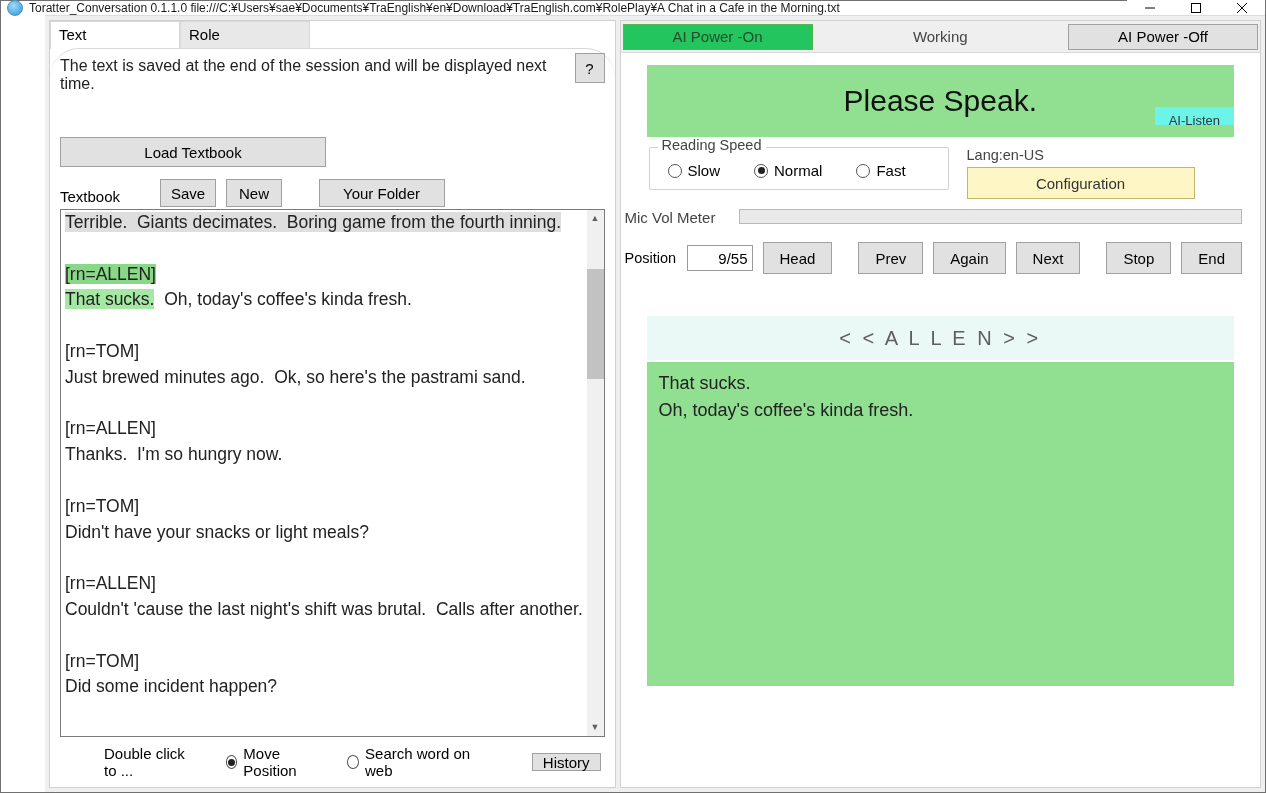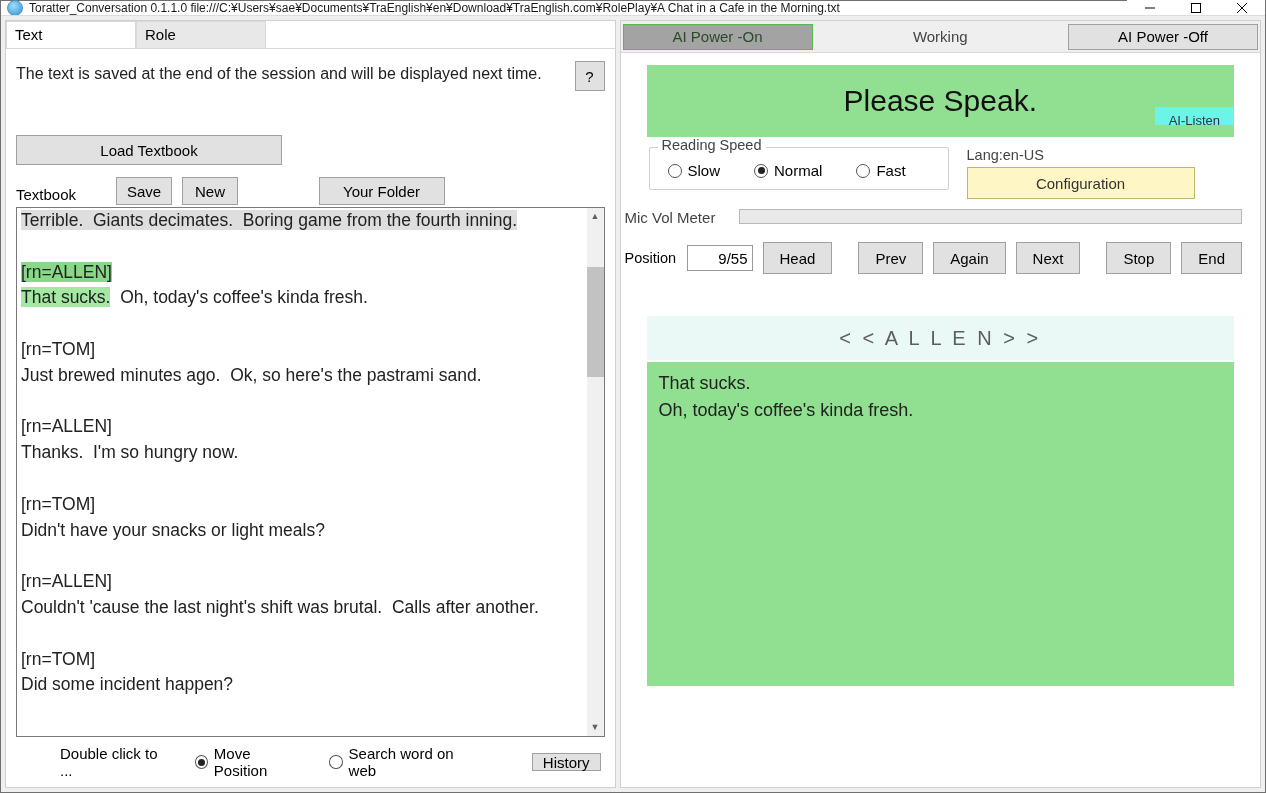--- a/index.html
+++ b/index.html
@@ -44,20 +44,21 @@
     background: #fff;
     font-family: "Segoe UI Symbol", sans-serif;
   }
   .content {
     flex: 1;
     display: flex;
     flex-direction: row;
     background: #efefef;
     border-top: 1px solid #dcdcdc;
     min-height: 0;
+    margin-left: 44px;
   }
   .panel-left {
     width: 642px;
     background: #fff;
     margin: 4px 0 4px 4px;
     border: 1px solid #d0d0d0;
     position: relative;
     display: flex;
     flex-direction: column;
   }
@@ -87,25 +88,26 @@
   }
   .tab.active {
     background: #fff;
     border-top: 1px solid #d8d8d8;
     border-bottom: none;
   }
   .tab-body {
     flex: 1;
     border-top: 1px solid #d8d8d8;
     margin-top: -1px;
-    padding: 12px 10px 0 10px;
+    padding: 4px 10px 0 10px;
     display: flex;
     flex-direction: column;
     position: relative;
     min-height: 0;
+    border-radius: 29px;
   }
   .savemsg-row {
     display: flex;
     align-items: flex-start;
   }
   .savemsg {
     font-size: 16px;
     color: #222;
     flex: 1;
     padding-top: 4px;
@@ -222,21 +224,21 @@
   .ai-bar {
     display: flex;
     align-items: center;
     height: 32px;
     background: #efefef;
     border-bottom: 1px solid #d8d8d8;
   }
   .ai-on {
     width: 190px; height: 26px;
     margin: 0 0 0 2px;
-    background: #a3a3a3;
+    background: #22c55e;
     border: 1px solid #54b84f;
     display: flex; align-items: center; justify-content: center;
     font-size: 15px;
     color: #2b4a2b;
   }
   .ai-status {
     flex: 1;
     text-align: center;
     font-size: 15px;
     color: #444;

